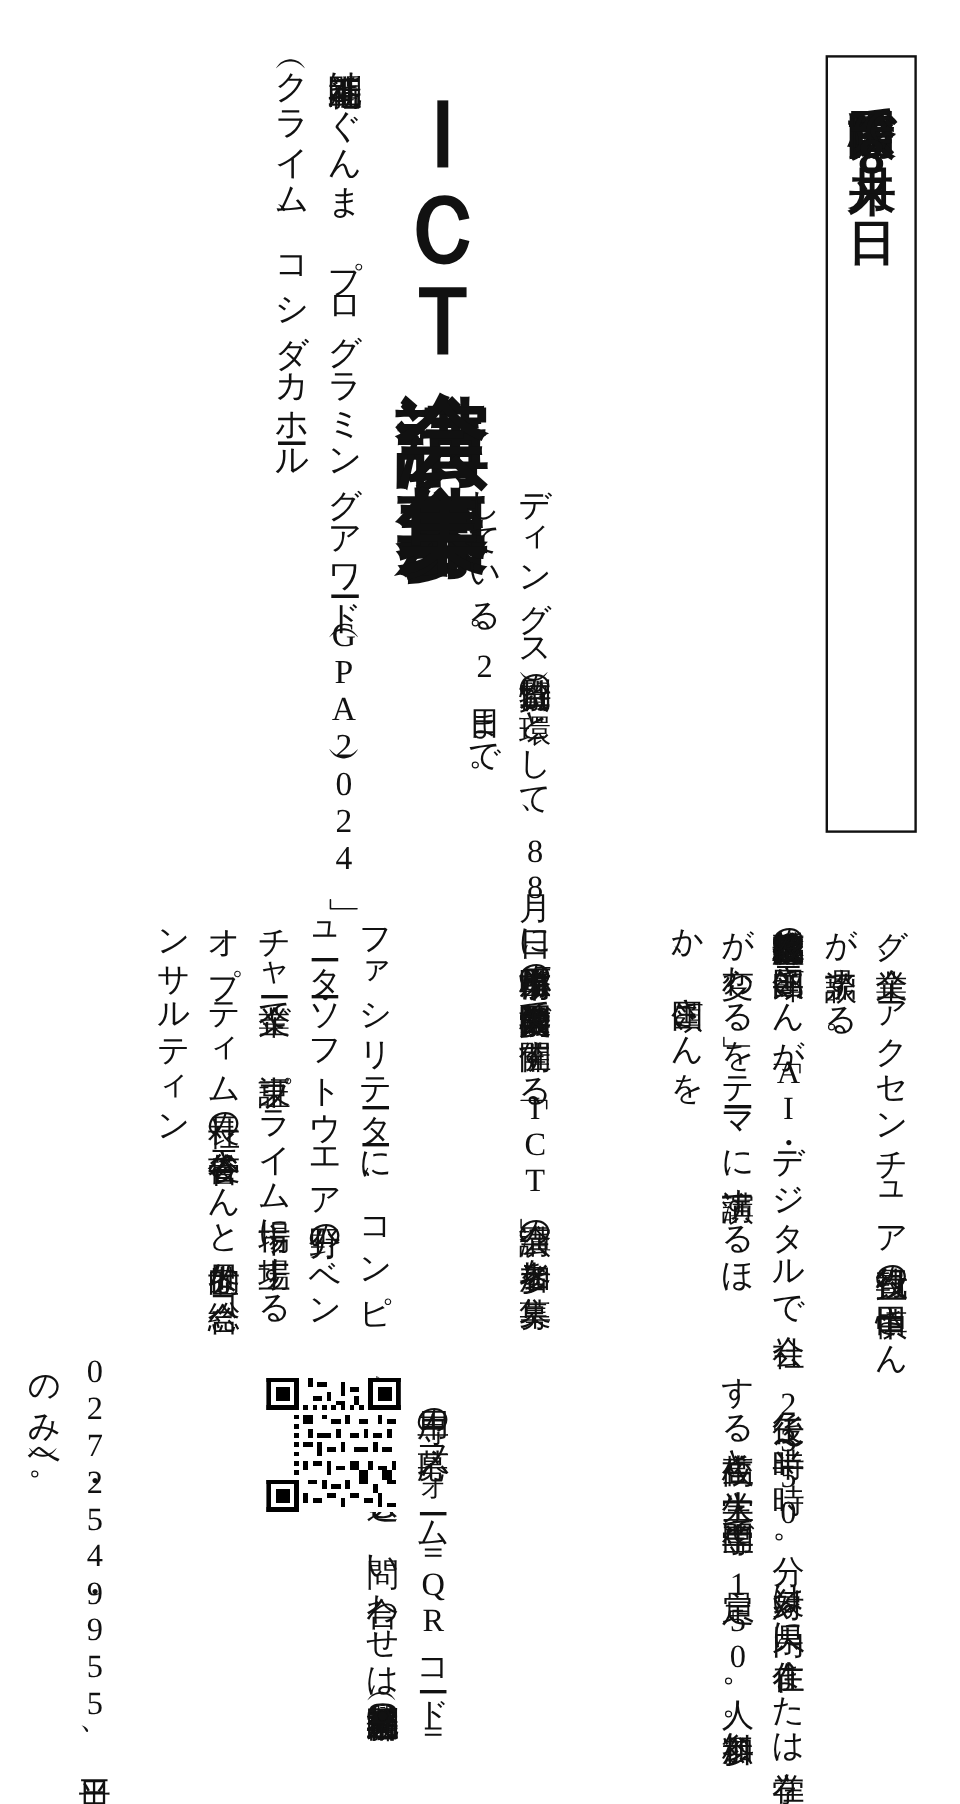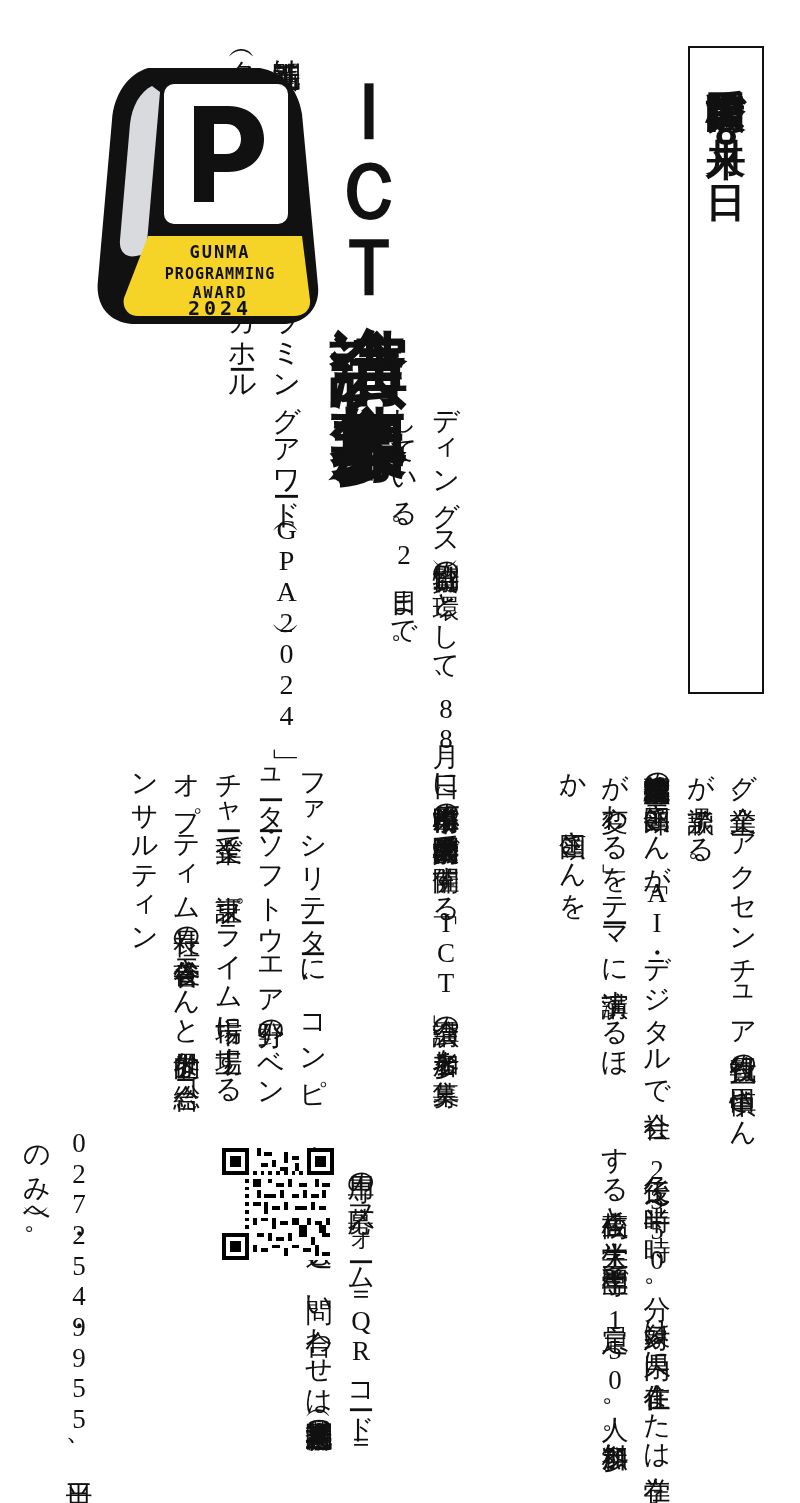--- a/index.html
+++ b/index.html
@@ -169,49 +169,20 @@
 <div class="page">
 
   <div class="kicker-box">
     <div class="kicker-text">前橋国際大で来月8日</div>
   </div>
 
   <div class="lead">上毛新聞社は「ぐんま　プログラミングアワード（GPA）2024」（クライム、コシダカホール</div>
 
   <div class="headline">ＩＣＴ講演会　参加募集</div>
 
-  <div class="logo">
-    <svg viewBox="0 0 240 290" width="240" height="290" xmlns="http://www.w3.org/2000/svg">
-      <g>
-
-        <path d="M60 18 C40 24 26 44 24 70 L10 230 C7 254 20 272 44 274 L198 274 C220 272 232 256 230 236 L214 64 C210 38 194 22 172 18 Z" fill="#111111"></path>
-
-        <path d="M64 36 C52 42 44 56 42 74 L32 190 C31 202 38 208 48 206 L58 204 L72 42 Z" fill="#d9dade"></path>
-
-        <rect x="76" y="34" width="124" height="140" rx="10" fill="#ffffff"></rect>
-
-        <g fill="#111111">
-          <path d="M106 56 h34 c22 0 36 14 36 33 c0 19 -14 33 -36 33 h-14 v30 h-20 Z
-                   M126 74 v30 h12 c9 0 15 -6 15 -15 c0 -9 -6 -15 -15 -15 Z"></path>
-        </g>
-
-        <path d="M60 186 L214 186 L222 250 C223 260 216 266 206 266 L50 266 C40 266 34 258 36 248 Z" fill="#f5d327"></path>
-
-        <g fill="#111111" font-family="DejaVu Sans Mono, monospace" font-weight="bold" text-anchor="middle">
-          <text x="132" y="208" font-size="17" letter-spacing="2">GUNMA</text>
-          <text x="132" y="229" font-size="15" letter-spacing="1">PROGRAMMING</text>
-          <text x="132" y="248" font-size="15" letter-spacing="2">AWARD</text>
-        </g>
-        <rect x="86" y="252" width="96" height="2" fill="#f5d327"></rect>
-        <g fill="#111111" font-family="DejaVu Sans Mono, monospace" font-weight="bold" text-anchor="middle">
-          <text x="132" y="265" font-size="20" letter-spacing="4">2024</text>
-        </g>
-      </g>
-    </svg>
-  </div>
 
   <div class="body-right">
     <span>慶応義塾大総合政策学部教授の国領二郎さんが「AI・デジタルで社会が変わる」をテーマに講演するほか、国領さんを</span>
   </div>
 
   <div class="body-mid">ディングス特別協賛）の一環として、8月8日に前橋市小屋原町の共愛学園前橋国際大で開催する「ICT講演会」の参加者を募集している。2日まで。</div>
 
   <div class="body-left-upper">ファシリテーターに、コンピューター・ソフトウエア分野のベンチャー企業で、東証プライム市場に上場するオプティム社長の菅谷俊二さんと世界的な総合コンサルティン</div>
 
   <div class="v" style="position:absolute; right:36px; top:755px; height:400px; font-size:27px; line-height:1.56;">グ企業、アクセンチュア執行役員の田中慎一さんが鼎談する。</div>

